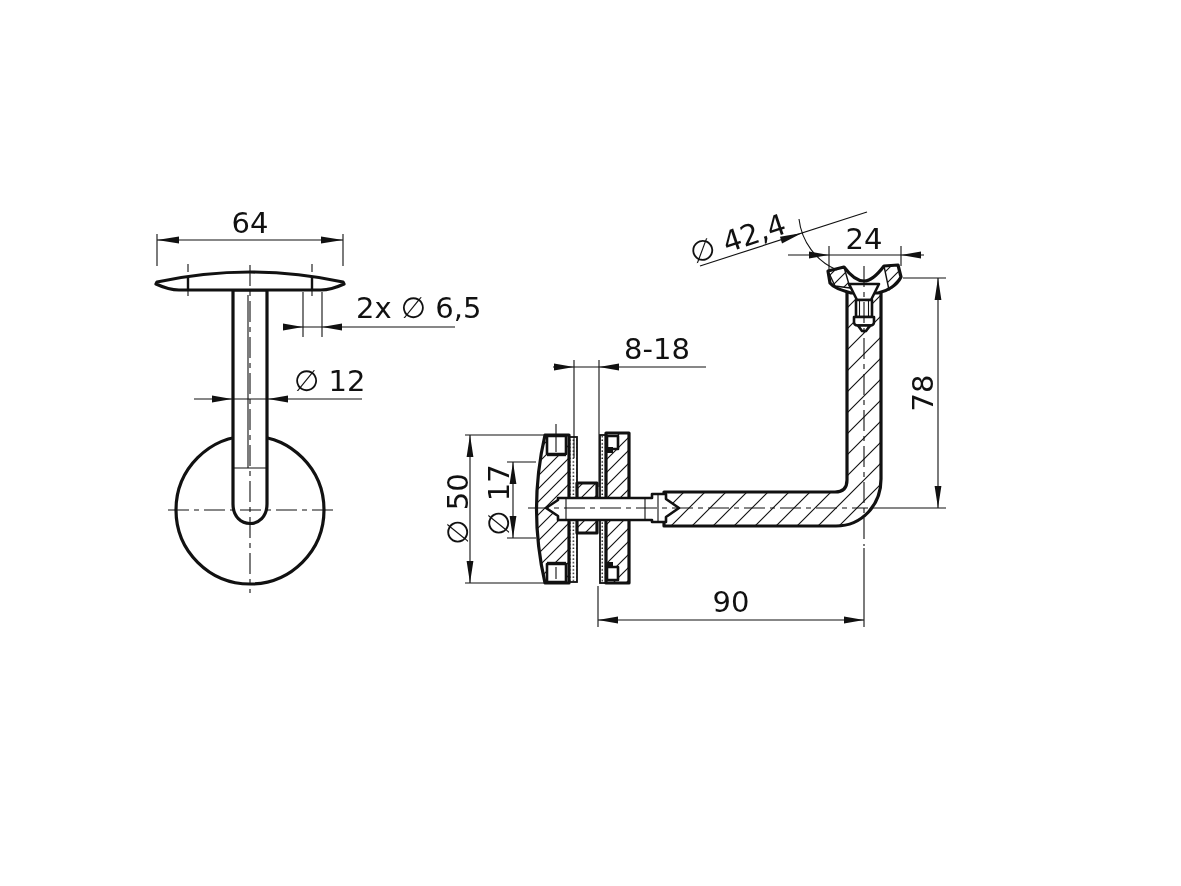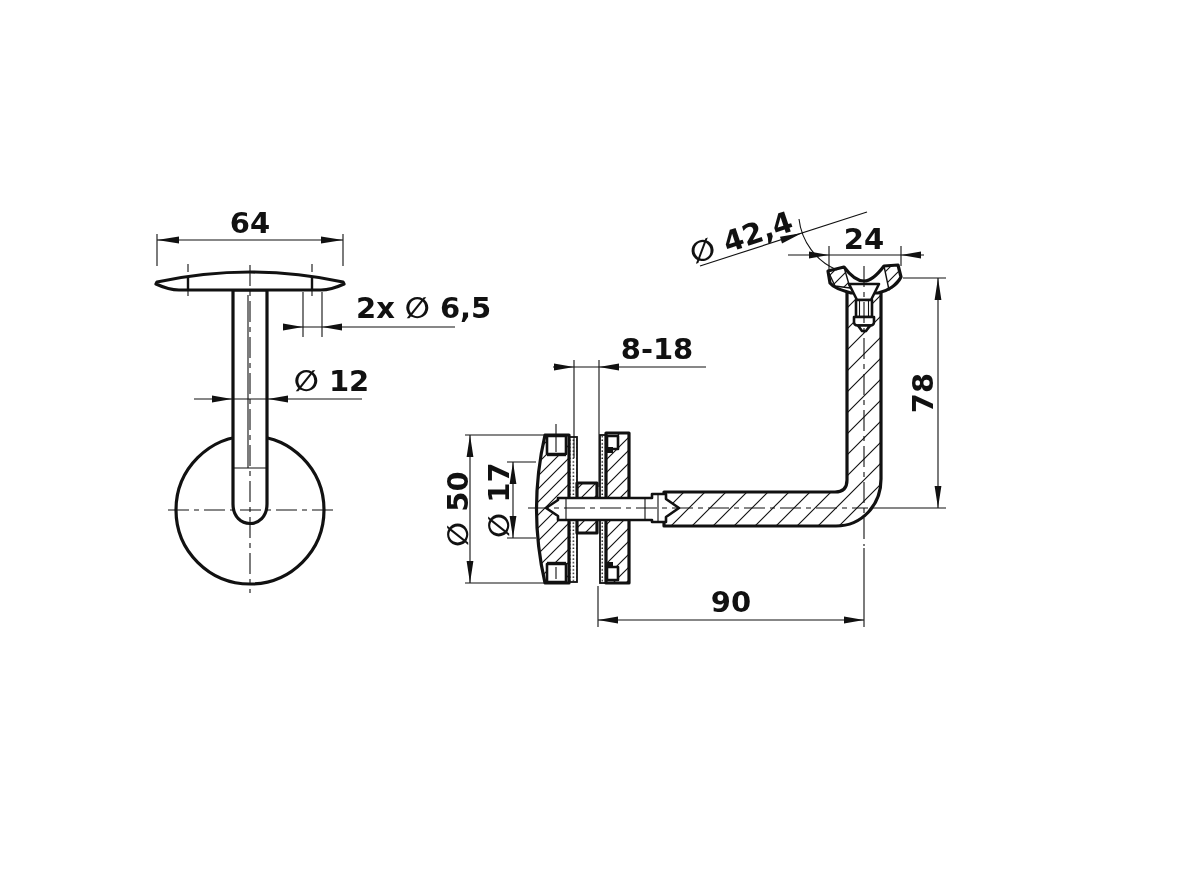--- a/index.html
+++ b/index.html
@@ -1,17 +1,17 @@
 <!DOCTYPE html>
 <html style="--ln: #111111; --bg: #ffffff;"><head>
 <meta charset="utf-8">
 <style>
   :root { --ln:#111111; --bg:#ffffff; }
   html,body { margin:0; padding:0; background:var(--bg); }
-  .canvas { width:1023px; height:886px; position:relative; background:var(--bg); overflow:hidden;font-weight:bold; }
+  .canvas { width:1023px; height:886px; position:relative; background:var(--bg); overflow:hidden; }
   svg text { font-family:"DejaVu Sans","Liberation Sans",sans-serif; font-size:29px; fill:var(--ln); }
   .th { fill:none; stroke:var(--ln); stroke-width:3.2; stroke-linejoin:round; stroke-linecap:round; }
   .wf { fill:#ffffff; stroke:var(--ln); stroke-width:3.2; stroke-linejoin:round; }
   .w2 { fill:#ffffff; stroke:var(--ln); stroke-width:2.6; stroke-linejoin:round; }
   .hd { fill:url(#hatchD); stroke:var(--ln); stroke-width:3.2; stroke-linejoin:round; }
   .hs { fill:url(#hatchS); stroke:var(--ln); stroke-width:3.2; stroke-linejoin:round; }
   .ht { fill:url(#hatchD); stroke:var(--ln); stroke-width:1.4; stroke-linejoin:round; }
   .dt { fill:url(#dots);  stroke:var(--ln); stroke-width:1.8; }
   .tn { fill:none; stroke:var(--ln); stroke-width:1.1; }
   .t2 { fill:none; stroke:var(--ln); stroke-width:2.4; }

